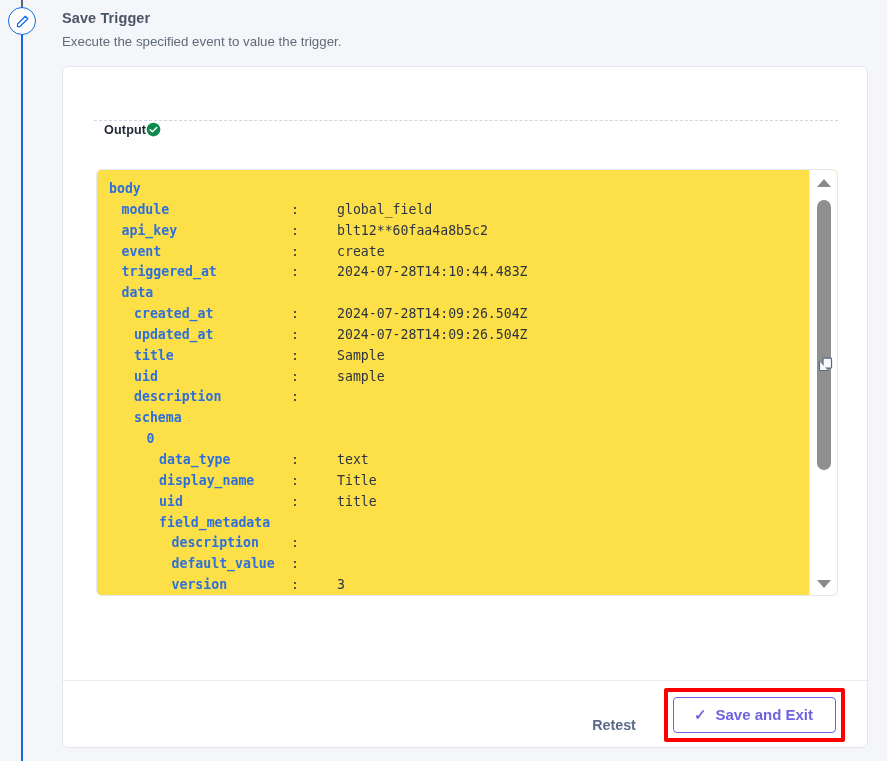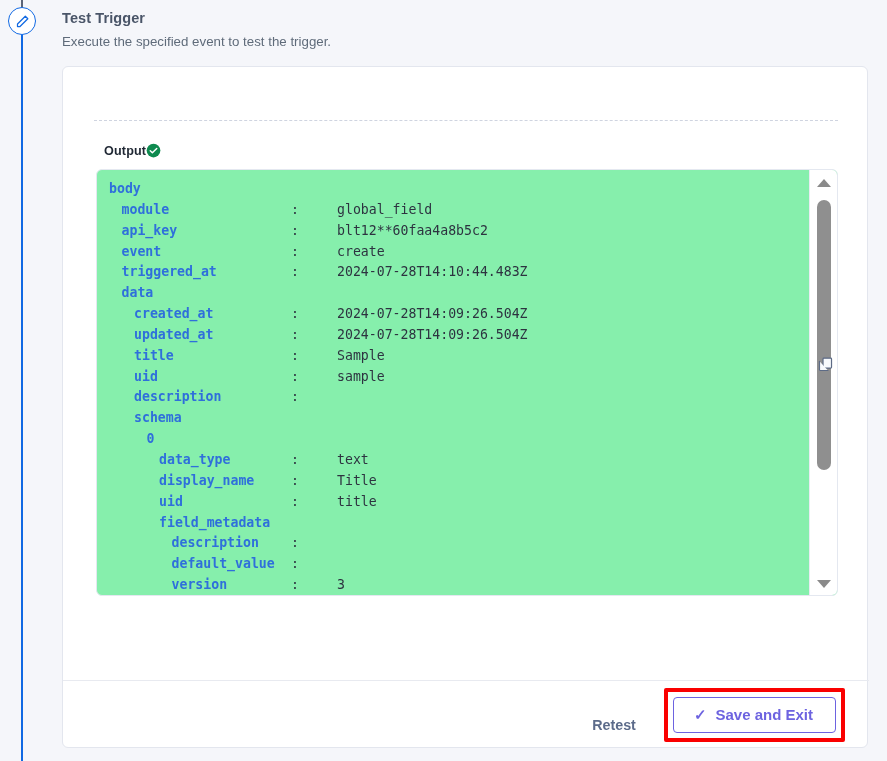--- a/index.html
+++ b/index.html
@@ -78,37 +78,37 @@
   #card-dashed-divider {
     position: absolute;
     left: 31px; top: 53px;
     width: 744px; height: 0;
     border-top: 1px dashed #cfd4e0;
   }
 
   
   #output-row {
     position: absolute;
-    left: 41px; top: 76px;
+    left: 41px; top: 55px;
     display: flex; align-items: center; 
   }
   #output-label {
     font-size: 12.6px;
     font-weight: bold;
     color: #1f2733;
     letter-spacing: .15px;
   }
   #output-status-icon { display: block; }
 
   
   #code-block {
     position: absolute;
     left: 33px; top: 102px;
     width: 742px; height: 427px;
-    background: #86efac;
+    background: #fde047;
     border: 1px solid #e4e8f0;
     border-radius: 6px 6px 6px 6px;
     overflow: hidden;
   }
   #code-scroll-viewport {
     position: absolute;
     left: 0; top: 0;
     width: 714px; height: 427px;
     overflow: hidden;
   }
@@ -226,22 +226,22 @@
   <div id="rail-line-top"></div>
   <div id="rail-line-bottom"></div>
   <div id="step-icon-circle">
     <svg width="15" height="15" viewBox="0 0 24 24" fill="none" stroke="#1169e3" stroke-width="2" stroke-linecap="round" stroke-linejoin="round">
       <path d="M16.5 3.5l4 4L8 20H4v-4L16.5 3.5z"></path>
     </svg>
   </div>
 </div>
 
 <div id="section-header">
-  <div id="section-title">Test Trigger</div>
-  <div id="section-subtitle">Execute the specified event to test the trigger.</div>
+  <div id="section-title">Save Trigger</div>
+  <div id="section-subtitle">Execute the specified event to value the trigger.</div>
 </div>
 
 <div id="test-card">
 
   <div id="card-dashed-divider"></div>
 
   <div id="output-row">
     <span id="output-label">Output</span>
     <svg id="output-status-icon" width="15" height="15" viewBox="0 0 24 24">
       <circle cx="12" cy="12" r="11" fill="#0e8a4f"></circle>

